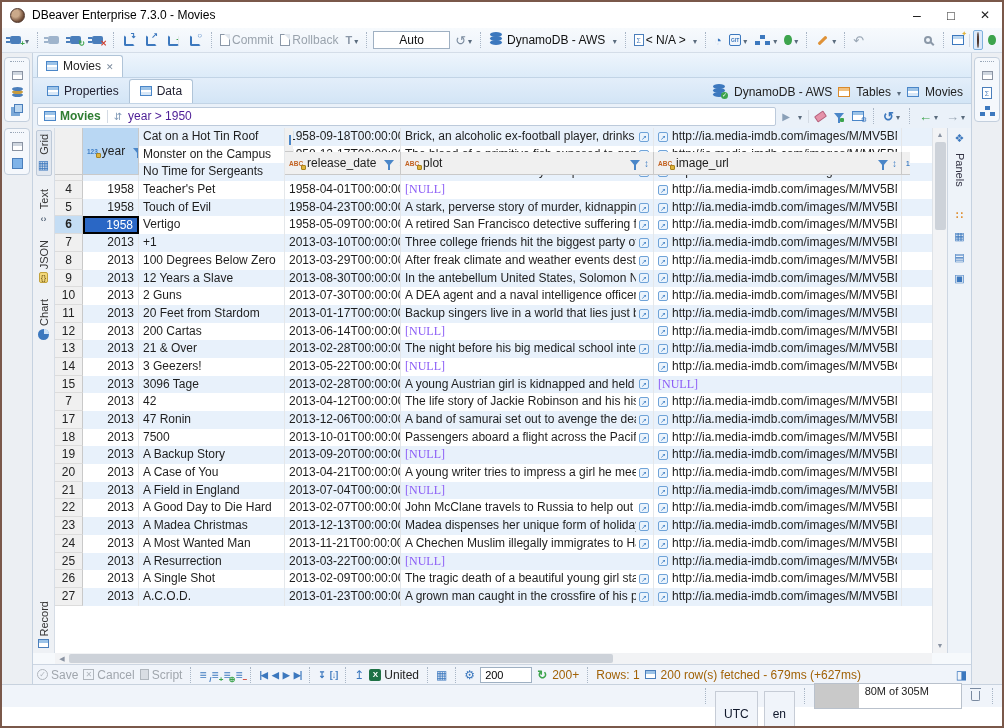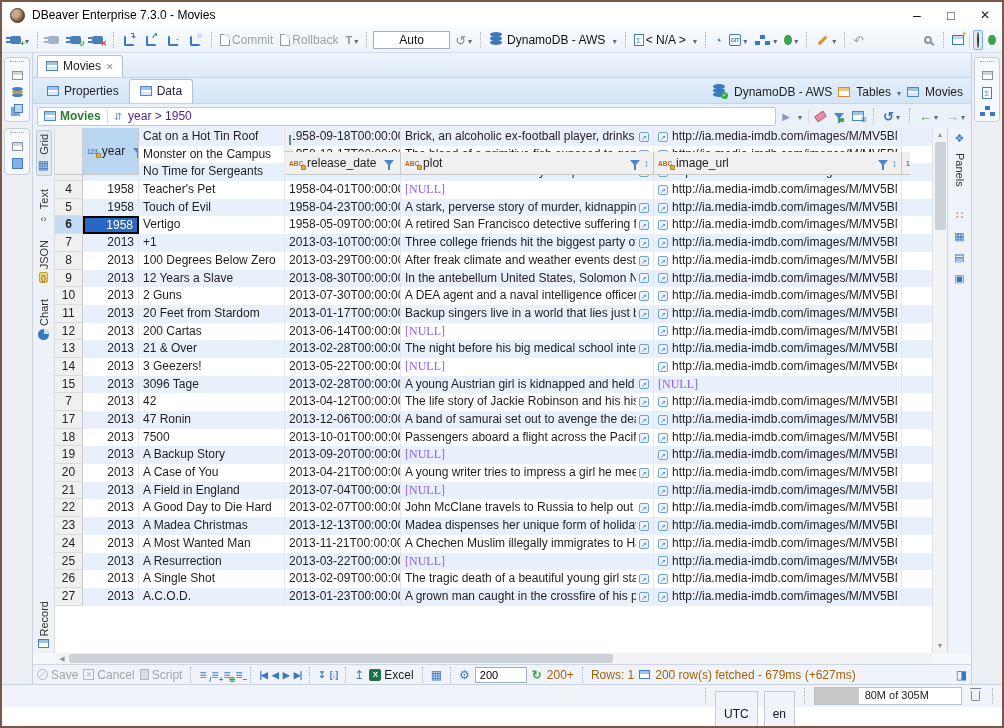--- a/index.html
+++ b/index.html
@@ -181,21 +181,21 @@
   .gear-b::before { content:"⚙"; color:#3c78be; font-size:12px; }
   .fs-input { width:52px; height:16px; border:1px solid #9fb0c2; background:#fff; font-size:11px; padding:0 4px; font-family:"Liberation Sans",sans-serif; }
   .refresh-g::before { content:"↻"; color:#3da44d; font-size:12px; font-weight:bold; }
   .btext { color:#a16207; }
   .fetch-ic { width:11px; height:9px; border:1px solid #4a7ebb; background:linear-gradient(#9cc3e8 0 3px,#fff 3px); }
   .panflip::before { content:"◨"; color:#3c78be; font-size:12px; }
 
   
   .statusbar { height:23px; background:#f0f4fa; border-top:1px solid #c8d2de; display:flex; align-items:center; padding:0 6px; gap:6px; font-size:12px; }
   .sb-box { border:1px solid #c6ccd6; padding:15px 8px; color:#0f172a; background:#f0f4fa;margin-top:36px; }
-  .membar { width:148px; height:18px; border:1px solid #b9c1cc; background:#fff; position:relative; font-size:11px; color:#222; }
+  .membar { width:148px; height:26px; border:1px solid #b9c1cc; background:#fff; position:relative; font-size:11px; color:#222; }
   .memfill { position:absolute; left:0; top:0; bottom:0; width:30%; background:#c9c9c9; }
   .memtext { position:absolute; left:34%; top:0; line-height:14px; }
   .trash { width:9px; height:10px; border:1px solid #7a8aa0; border-top:none; border-radius:0 0 2px 2px; position:relative; margin:0 3px; }
   .trash::before { content:""; position:absolute; left:-2px; top:-3px; width:11px; height:1px; background:#7a8aa0; }
 </style>
 </head>
 <body>
 
 <div class="win">
 
@@ -950,21 +950,21 @@
         <span class="nav">◀</span>
         <span class="nav">▶</span>
         <span class="nav">▶|</span>
         <span class="sep"></span>
         <span class="nav">↧</span>
         <span class="nav">[↓]</span>
         <span class="sep"></span>
         <span class="up-ic"></span>
         <span class="bdis" style="color:#222">
             <span class="excel-ic"></span>
-            <span>Excel</span>
+            <span>United</span>
           </span>
         <span class="sep"></span>
         <span class="gridic"></span>
         <span class="sep"></span>
         <span class="gear-b"></span>
         <input class="fs-input" value="200" style="">
         <span class="refresh-g"></span>
         <span class="btext">200+</span>
         <span class="sep"></span>
         <span class="btext">Rows: 1</span>

